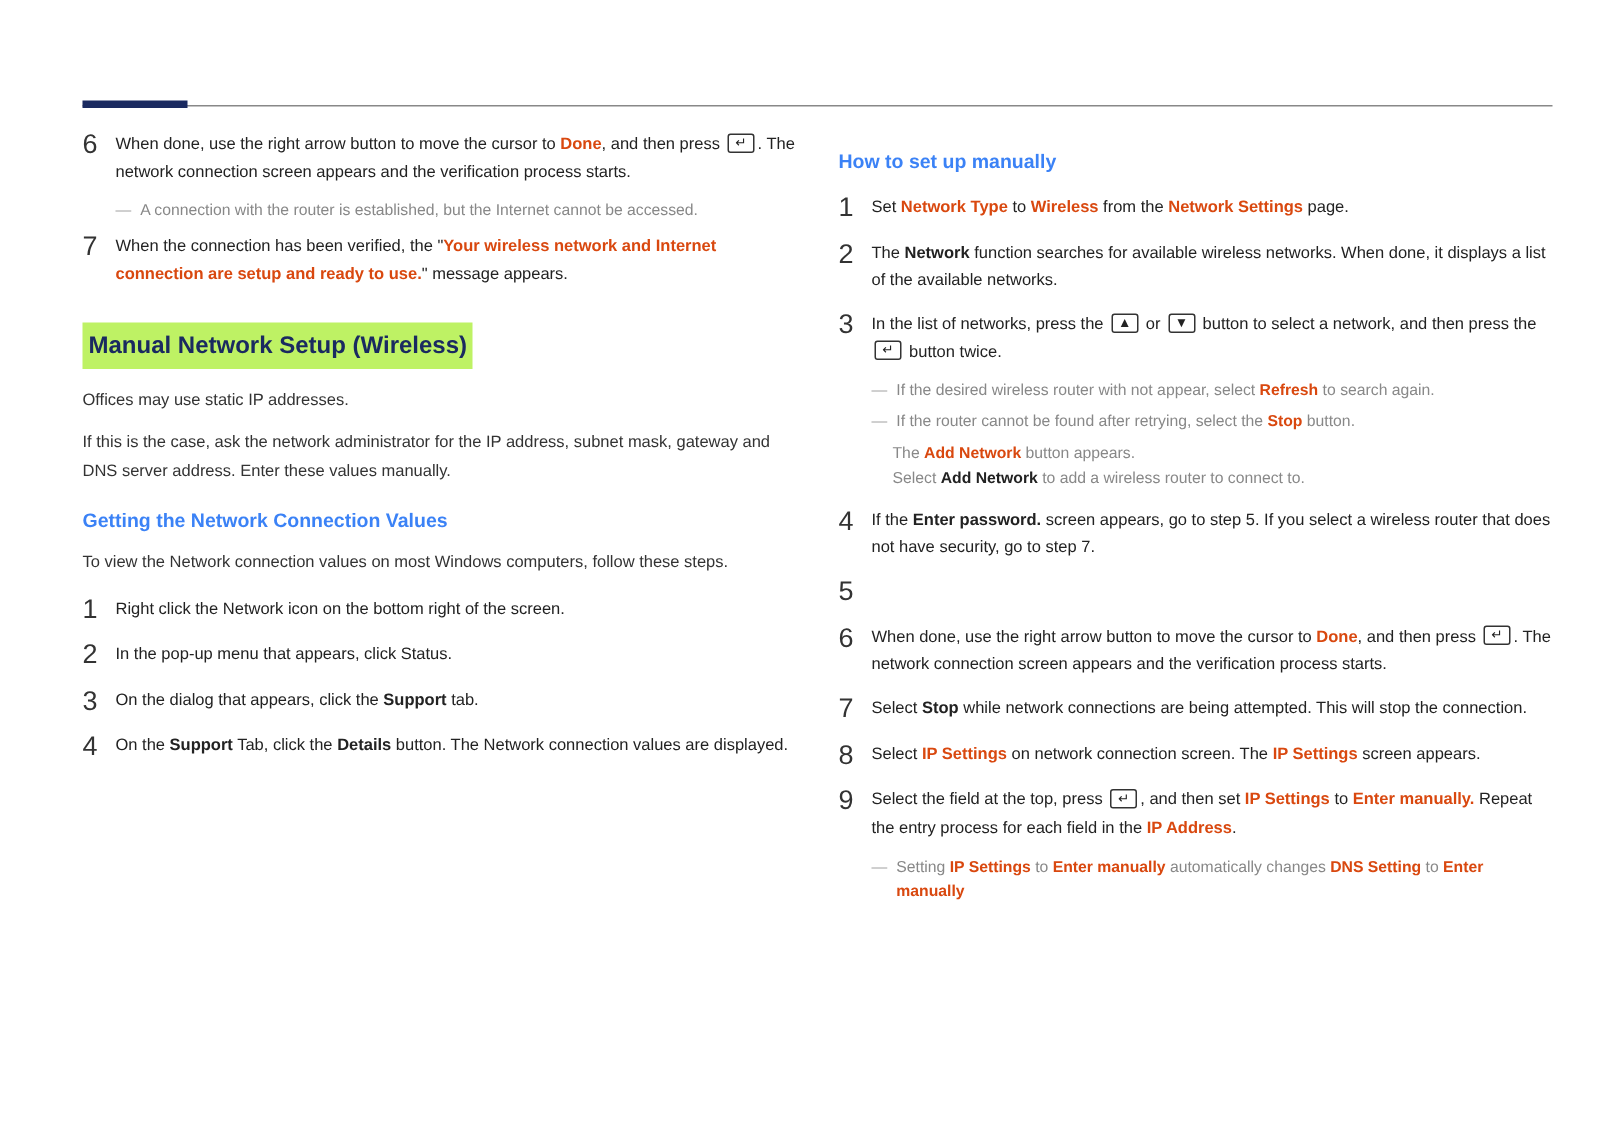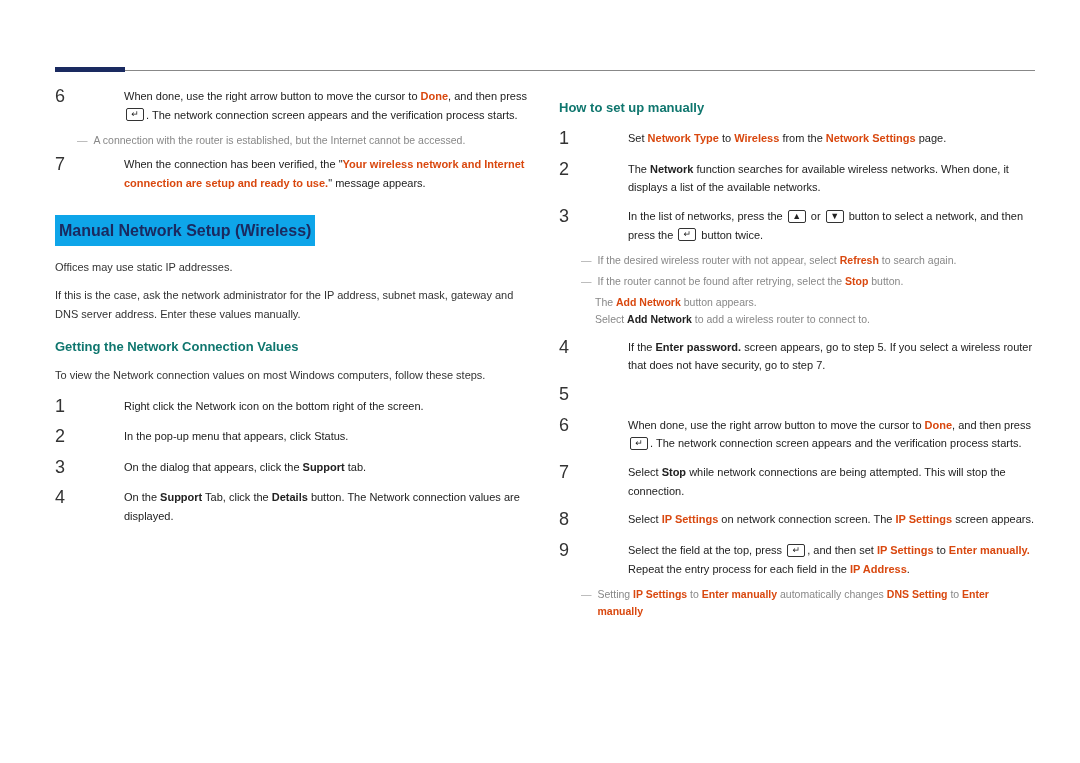--- a/index.html
+++ b/index.html
@@ -51,51 +51,50 @@
     font-weight: 400;
     color: #333;
     width: 22px;
     flex-shrink: 0;
     line-height: 1.2;
     padding-top: 1px;
   }
   .step-body {
     flex: 1;
     padding-top: 2px;
-    margin-left: 47px;
   }
   .note-line {
     display: flex;
     gap: 6px;
     color: #888;
     margin: 4px 0 4px 22px;
     font-size: 10.5px;
     line-height: 1.6;
   }
   .note-dash {
     color: #aaa;
     flex-shrink: 0;
   }
   .section-title-hl {
     display: inline-block;
-    background: #0ea5e9;
+    background: #bef264;
     color: #1a2a60;
     font-weight: 600;
     font-size: 16px;
     padding: 2px 4px;
     margin: 14px 0 8px 0;
   }
   .para {
     margin: 4px 0 10px 0;
     color: #333;
   }
   .sub-h {
     font-weight: 700;
     font-size: 13px;
-    color: #0f766e;
+    color: #3b82f6;
     margin: 12px 0 8px 0;
   }
   .strong-red { color: #d9480f; font-weight: 700; }
   .bold { font-weight: 700; color: #222; }
   .icon {
     display: inline-block;
     vertical-align: middle;
     border: 1.2px solid #333;
     font-size: 9px;
     line-height: 1;

